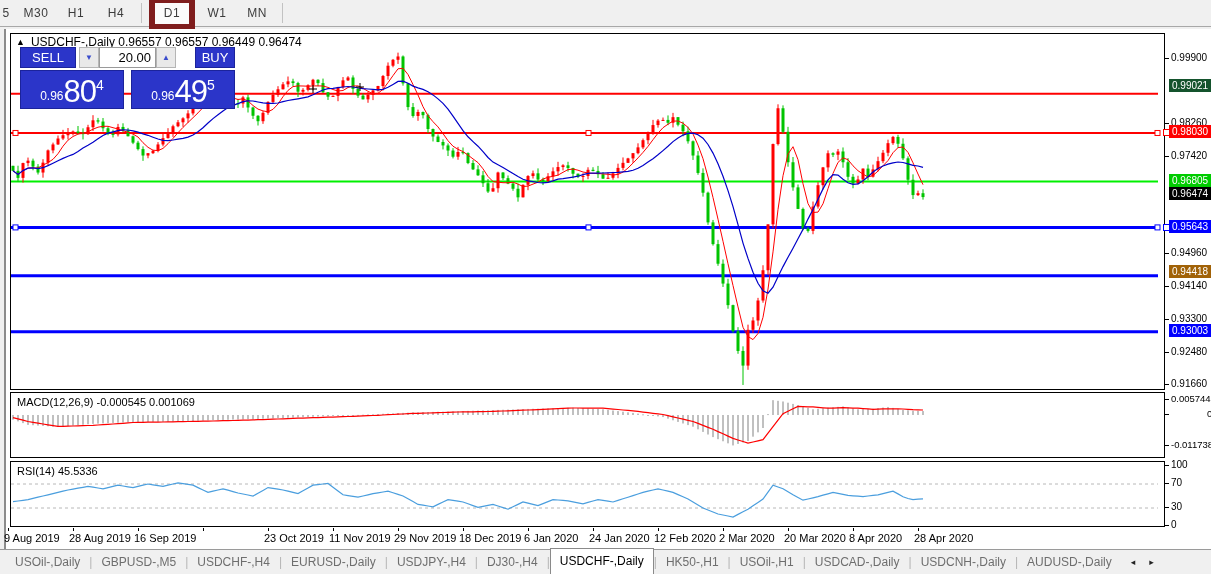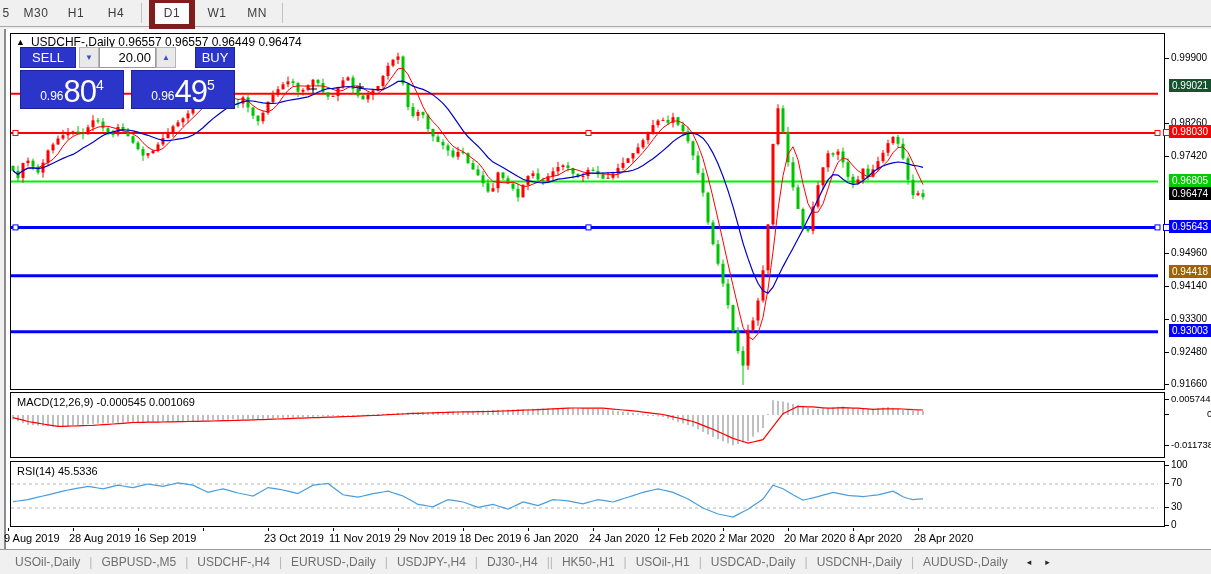--- a/index.html
+++ b/index.html
@@ -808,20 +808,21 @@
     <div class="tab-item">GBPUSD-,M5</div>
     <span class="tab-sep">|</span>
     <div class="tab-item">USDCHF-,H4</div>
     <span class="tab-sep">|</span>
     <div class="tab-item">EURUSD-,Daily</div>
     <span class="tab-sep">|</span>
     <div class="tab-item">USDJPY-,H4</div>
     <span class="tab-sep">|</span>
     <div class="tab-item">DJ30-,H4</div>
     <span class="tab-sep">|</span>
+    <div class="tab-item active">USDCHF-,Daily</div>
     <span class="tab-sep">|</span>
     <div class="tab-item">HK50-,H1</div>
     <span class="tab-sep">|</span>
     <div class="tab-item">USOil-,H1</div>
     <span class="tab-sep">|</span>
     <div class="tab-item">USDCAD-,Daily</div>
     <span class="tab-sep">|</span>
     <div class="tab-item">USDCNH-,Daily</div>
     <span class="tab-sep">|</span>
     <div class="tab-item">AUDUSD-,Daily</div>

